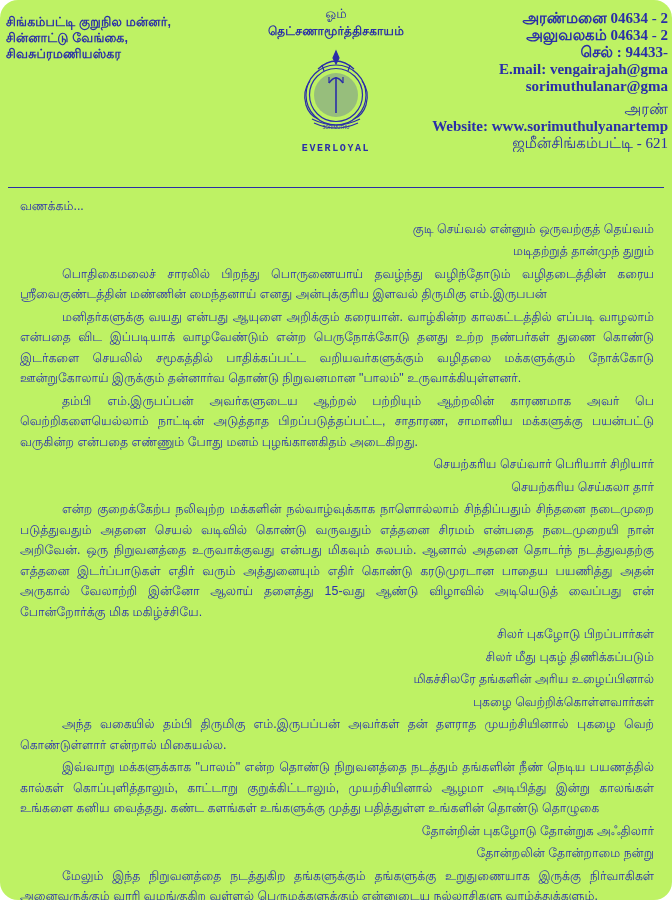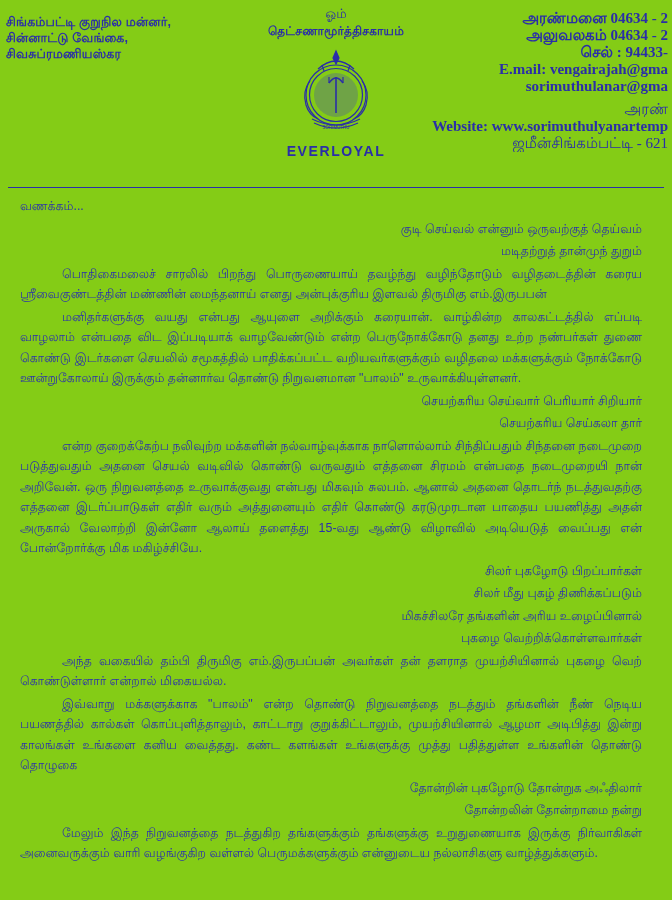--- a/index.html
+++ b/index.html
@@ -11,21 +11,22 @@
     width: 672px;
     height: 900px;
     overflow: hidden;
     font-family: "Liberation Serif", serif;
     color: #2a2ea8;
   }
   .page {
     position: relative;
     width: 672px;
     height: 900px;
-    background: #84cc16;
+    background: #bef264;
+    border-radius: 18px;
   }
 
   
   .letterhead {
     position: relative;
     height: 185px;
     padding: 6px 10px 0 8px;
     box-sizing: border-box;
   }
   .lh-left {
@@ -72,23 +73,23 @@
   }
   .emblem-wrap {
     margin: 4px auto 0;
     width: 96px;
     height: 96px;
     position: relative;
   }
   .emblem-wrap svg { display: block; }
   .everloyal {
     margin-top: 4px;
-    font-family: Liberation Sans, sans-serif;
-    font-weight: bold;
-    font-size: 14px;
+    font-family: Liberation Mono, monospace;
+    font-weight: bold;
+    font-size: 10px;
     letter-spacing: 1.6px;
   }
   .lh-right {
     position: absolute;
     right: 4px;
     top: 10px;
     width: 270px;
     text-align: right;
     font-family: "Liberation Serif", serif;
     font-size: 15px;
@@ -111,21 +112,21 @@
   
   .body-wrap {
     padding: 8px 18px 0 20px;
     box-sizing: border-box;
   }
   .p {
     font-family: "Liberation Sans", sans-serif;
     font-size: 12.4px;
     line-height: 20.5px;
     color: #2b30ad;
-    margin: 0 12px 2px 0;
+    margin: 0 0 2px 0;
     text-align: justify;
     text-justify: inter-word;
   }
   .p.indent { text-indent: 42px; }
   .p.noj { text-align: right; }
   .greet {
     margin-bottom: 2px;
   }
   .verse {
     margin-left: 22px;
@@ -207,20 +208,21 @@
 
   <div class="body-wrap">
 
     <div class="p greet">வணக்கம்...</div>
 
     <div class="p noj verse">குடி செய்வல் என்னும் ஒருவற்குத் தெய்வம்</div>
     <div class="p noj verse">மடிதற்றுத் தான்முந் துறும்</div>
 
     <div class="p indent">பொதிகைமலைச் சாரலில் பிறந்து பொருணையாய் தவழ்ந்து வழிந்தோடும் வழிதடைத்தின் கரைய ஸ்ரீவைகுண்டத்தின் மண்ணின் மைந்தனாய் எனது அன்புக்குரிய இளவல் திருமிகு எம்.இருபபன்</div>
     <div class="p indent">மனிதர்களுக்கு வயது என்பது ஆயுளை அறிக்கும் கரையான். வாழ்கின்ற காலகட்டத்தில் எப்படி வாழலாம் என்பதை விட இப்படியாக் வாழவேண்டும் என்ற பெருநோக்கோடு தனது உற்ற நண்பர்கள் துணை கொண்டு இடர்களை செயலில் சமூகத்தில் பாதிக்கப்பட்ட வறியவர்களுக்கும் வழிதலை மக்களுக்கும் நோக்கோடு ஊன்றுகோலாய் இருக்கும் தன்னார்வ தொண்டு நிறுவனமான "பாலம்" உருவாக்கியுள்ளனர்.</div>
+    <div class="p indent">தம்பி எம்.இருபப்பன் அவர்களுடைய ஆற்றல் பற்றியும் ஆற்றலின் காரணமாக அவர் பெ வெற்றிகளையெல்லாம் நாட்டின் அடுத்தாத பிறப்படுத்தப்பட்ட, சாதாரண, சாமானிய மக்களுக்கு பயன்பட்டு வருகின்ற என்பதை எண்ணும் போது மனம் புழங்கானகிதம் அடைகிறது.</div>
 
     <div class="p noj">செயற்கரிய செய்வார் பெரியார் சிறியார்</div>
     <div class="p noj">செயற்கரிய செய்கலா தார்</div>
 
     <div class="p indent">என்ற குறைக்கேற்ப நலிவுற்ற மக்களின் நல்வாழ்வுக்காக நாளொல்லாம் சிந்திப்பதும் சிந்தனை நடைமுறை படுத்துவதும் அதனை செயல் வடிவில் கொண்டு வருவதும் எத்தனை சிரமம் என்பதை நடைமுறையி நான் அறிவேன். ஒரு நிறுவனத்தை உருவாக்குவது என்பது மிகவும் சுலபம். ஆனால் அதனை தொடர்ந் நடத்துவதற்கு எத்தனை இடர்ப்பாடுகள் எதிர் வரும் அத்துனையும் எதிர் கொண்டு கரடுமுரடான பாதைய பயணித்து அதன் அருகால் வேலாற்றி இன்னோ ஆலாய் தளைத்து 15-வது ஆண்டு விழாவில் அடியெடுத் வைப்பது என் போன்றோர்க்கு மிக மகிழ்ச்சியே.</div>
 
     <div class="p noj">சிலர் புகழோடு பிறப்பார்கள்</div>
     <div class="p noj">சிலர் மீது புகழ் திணிக்கப்படும்</div>
     <div class="p noj">மிகச்சிலரே தங்களின் அரிய உழைப்பினால்</div>
     <div class="p noj">புகழை வெற்றிக்கொள்ளவார்கள்</div>

